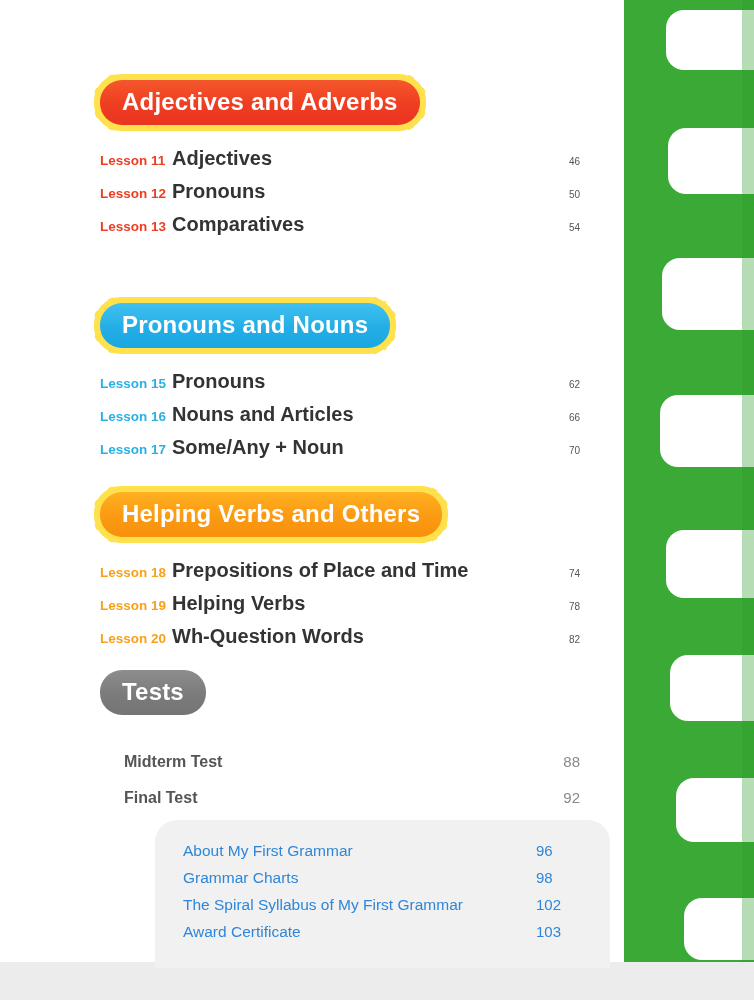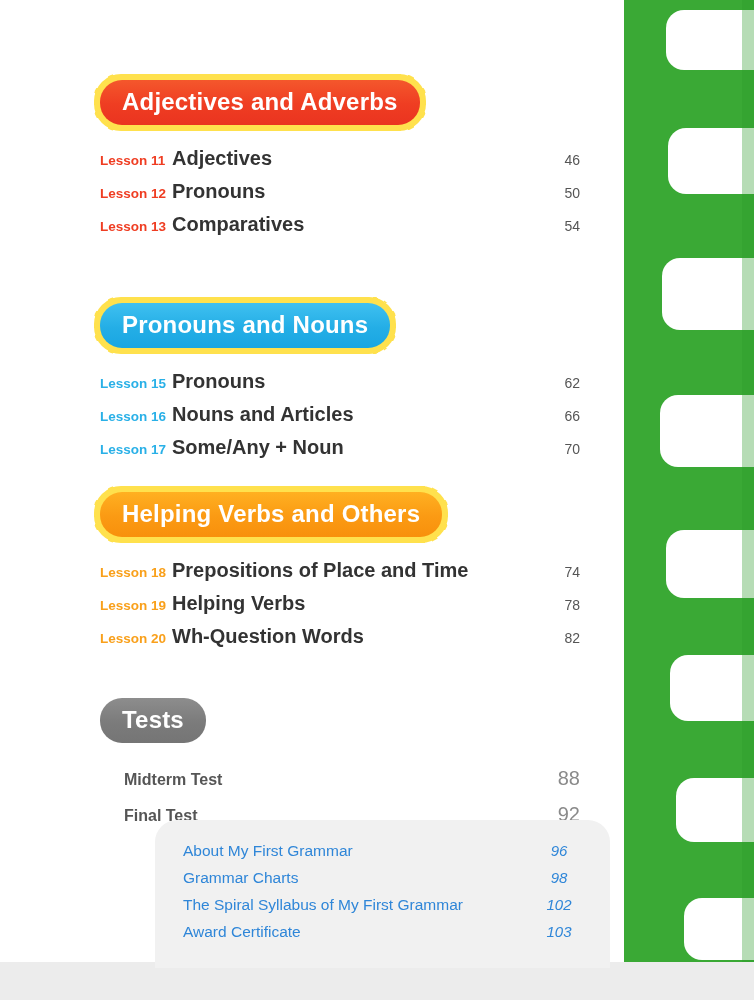--- a/index.html
+++ b/index.html
@@ -117,21 +117,21 @@
   .lesson-no.orange { color: #f9a01b; }
   .row-title {
     flex: 1 1 auto;
     font-size: 20px;
     font-weight: bold;
     color: #333333;
   }
   .row-page {
     width: 40px;
     text-align: right;
-    font-size: 14px;
+    font-size: 10px;
     color: #555555;
     flex: none;
   }
 
   
   .test-rows { margin-top: 24px; width: 480px; }
   .test-row {
     display: flex;
     align-items: baseline;
     height: 36px;
@@ -140,23 +140,24 @@
   }
   .test-title {
     flex: 1 1 auto;
     font-size: 16px;
     font-weight: bold;
     color: #555555;
   }
   .test-page {
     width: 40px;
     text-align: right;
-    font-size: 20px;
+    font-size: 15px;
     color: #8a8a8a;
     flex: none;
+    margin-top: 14px;
   }
 
   
   .appendix {
     position: absolute;
     left: 155px;
     top: 820px;
     width: 455px;
     height: 148px;
     background: #f1f1f1;
@@ -169,24 +170,23 @@
     align-items: baseline;
     height: 27px;
   }
   .appendix-title {
     flex: 1 1 auto;
     font-size: 15.5px;
     color: #2f86d8;
   }
   .appendix-page {
     width: 46px;
-    text-align: center;
+    text-align: left;
     font-size: 15px;
     color: #2f86d8;
-    font-style: italic;
   }
 </style>
 </head>
 <body>
 
 <div class="green-edge">
   <svg width="130" height="1000" viewBox="0 0 130 1000" xmlns="http://www.w3.org/2000/svg">
     <path d="M0,0 H130 V1000 H0 Q0,1000 0,1000 Z" fill="#3aa935"></path>
 
     <g fill="#ffffff">
@@ -270,21 +270,21 @@
         <span class="row-page">78</span>
       </div>
       <div class="row">
         <span class="lesson-no orange">Lesson 20</span>
         <span class="row-title">Wh-Question Words</span>
         <span class="row-page">82</span>
       </div>
     </div>
   </div>
 
-  <div class="section" style="top:698px;">
+  <div class="section" style="top:670px;">
     <div class="pill-wrap">
       <span class="pill grey">Tests</span>
     </div>
     <div class="test-rows">
       <div class="test-row">
         <span class="test-title">Midterm Test</span>
         <span class="test-page">88</span>
       </div>
       <div class="test-row">
         <span class="test-title">Final Test</span>

